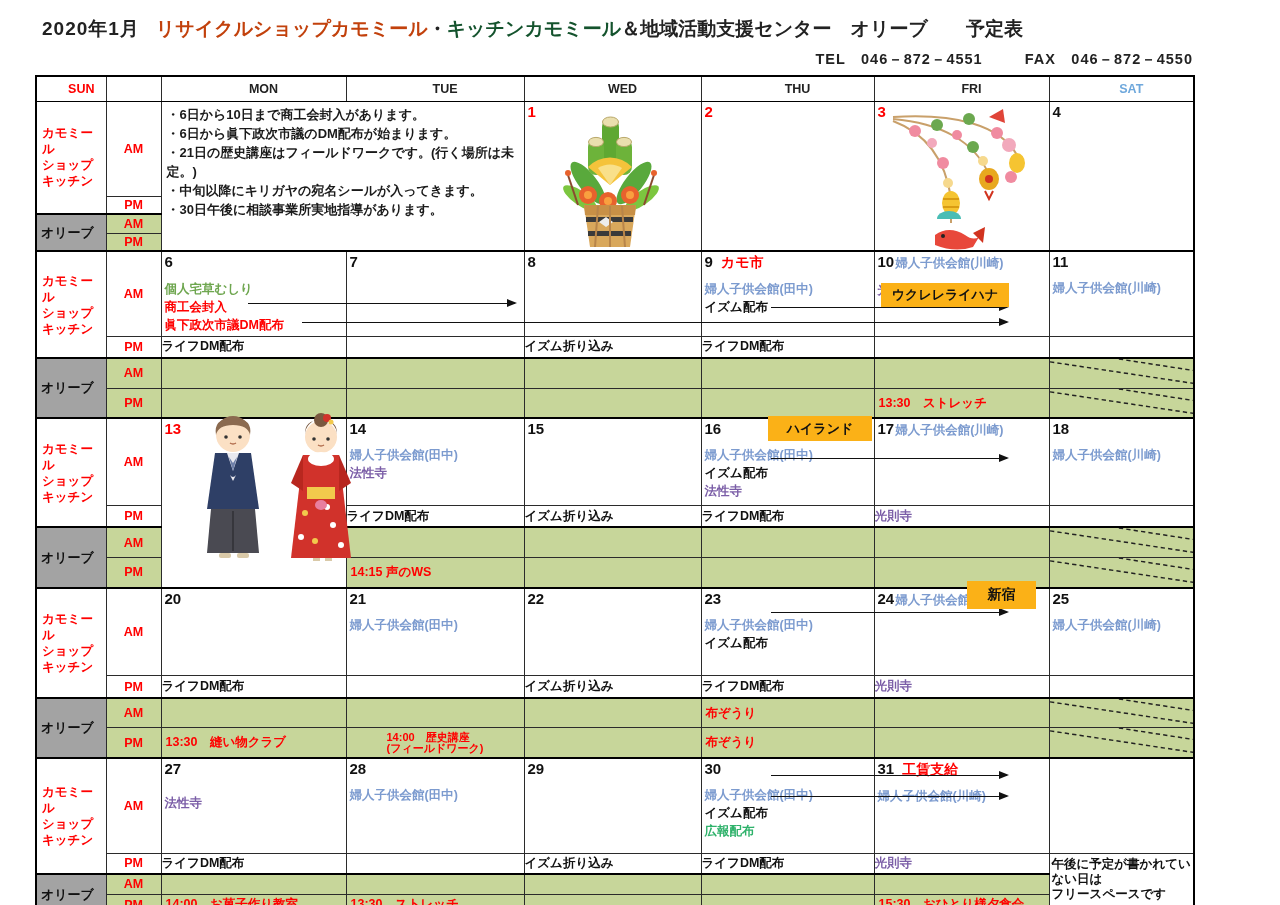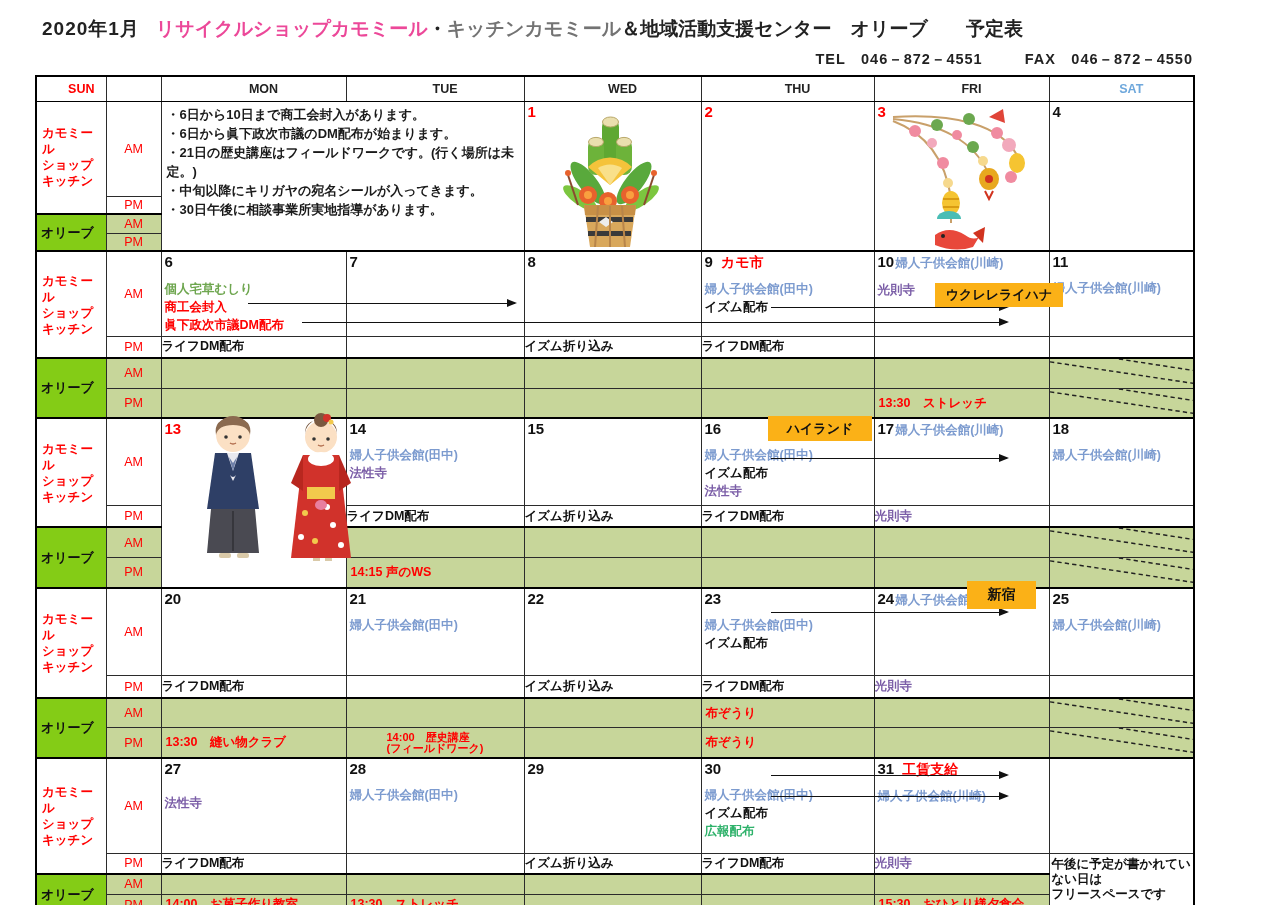--- a/index.html
+++ b/index.html
@@ -5,38 +5,38 @@
   html,body{margin:0;padding:0;}
   body{
     width:1280px;height:905px;background:#ffffff;position:relative;overflow:hidden;
     font-family:"Liberation Sans","DejaVu Sans",sans-serif;
     -webkit-font-smoothing:antialiased;
   }
   
   #titlebar{position:absolute;left:42px;top:16px;font-size:19px;font-weight:bold;color:#222;white-space:nowrap;}
   #titlebar .seg{display:inline-block;}
   #titlebar .m{margin-right:16px;letter-spacing:1px;}
-  .ttl-red{color:#ec4899;}
-  .ttl-blue{color:#737373;}
+  .ttl-red{color:#c2410c;}
+  .ttl-blue{color:#14532d;}
   #contact{position:absolute;left:0;top:50px;width:1193px;text-align:right;font-size:14.5px;font-weight:bold;color:#222;letter-spacing:1px;}
   #contact span{margin-left:42px;}
   
   #cal{position:absolute;left:35px;top:75px;width:1158px;}
   table{border-collapse:collapse;table-layout:fixed;width:1158px;border:2px solid #000;}
   td{border:1px solid #2b2b2b;padding:0;vertical-align:top;overflow:hidden;}
   tr.thick td{border-top:2px solid #000;}
   tr.hdr td{border-bottom:1.5px solid #000;padding-left:20px;}
   
   .hcell{font-size:12.5px;font-weight:bold;text-align:center;vertical-align:middle;color:#222;}
   .h-sun{color:#FF0000;}
   .h-sat{color:#6FA8DC;}
   
   .lbl{vertical-align:middle;color:#FF0000;font-weight:bold;font-size:12.5px;line-height:16px;padding-left:5px;white-space:pre-line;background:#fff;}
-  .olbl{vertical-align:middle;color:#111;font-weight:bold;font-size:13px;padding-left:4px;background:#84cc16;}
-  .ampm{vertical-align:middle;text-align:center;color:#FF0000;font-weight:normal;font-size:12.5px;background:#fff;}
+  .olbl{vertical-align:middle;color:#111;font-weight:bold;font-size:13px;padding-left:4px;background:#a3a3a3;}
+  .ampm{vertical-align:middle;text-align:center;color:#FF0000;font-weight:bold;font-size:12.5px;background:#fff;}
   .g{background:#C7D69A;}
   
   .day{padding:1px 3px;background:#fff;}
   .pmc{background:#fff;font-size:12.5px;font-weight:bold;color:#111;vertical-align:middle;white-space:nowrap;}
   .oev{font-size:12.5px;font-weight:bold;vertical-align:middle;padding-left:4px;white-space:nowrap;}
   .date{font-size:15px;font-weight:bold;color:#111;line-height:17px;}
   .date.red{color:#FF0000;}
   .dln{white-space:nowrap;}
   .inl{font-size:12.5px;font-weight:bold;margin-left:1px;}
   .tag{font-size:14px;font-weight:bold;margin-left:8px;}
@@ -376,21 +376,21 @@
     </table>
 
 <div class="arrow" style="left:213px;top:228px;width:267px"></div>
 <div class="arrow" style="left:267px;top:247px;width:705px"></div>
 <div class="arrow" style="left:736px;top:232px;width:236px"></div>
 <div class="arrow" style="left:736px;top:383px;width:236px"></div>
 <div class="arrow" style="left:736px;top:537px;width:236px"></div>
 <div class="arrow" style="left:736px;top:700px;width:236px"></div>
 <div class="arrow" style="left:736px;top:721px;width:236px"></div>
 
-<div class="obox" style="left:900px;top:208px;width:128px;height:24px">ウクレレライハナ</div>
+<div class="obox" style="left:846px;top:208px;width:128px;height:24px">ウクレレライハナ</div>
 <div class="obox" style="left:733px;top:341px;width:104px;height:25px">ハイランド</div>
 <div class="obox" style="left:932px;top:506px;width:69px;height:28px;font-size:14px">新宿</div>
 
 <svg class="illus" style="left:515px;top:38px" width="120" height="136" viewBox="0 0 120 136">
   <ellipse cx="38" cy="70" rx="9" ry="26" fill="#59A93C" transform="rotate(-38 38 70)"></ellipse>
   <ellipse cx="84" cy="70" rx="9" ry="26" fill="#59A93C" transform="rotate(38 84 70)"></ellipse>
   <ellipse cx="30" cy="85" rx="7" ry="20" fill="#7CC63F" transform="rotate(-55 30 85)"></ellipse>
   <ellipse cx="92" cy="85" rx="7" ry="20" fill="#7CC63F" transform="rotate(55 92 85)"></ellipse>
   <line x1="28" y1="92" x2="18" y2="62" stroke="#8B4A2F" stroke-width="2"></line>
   <line x1="94" y1="92" x2="104" y2="62" stroke="#8B4A2F" stroke-width="2"></line>

